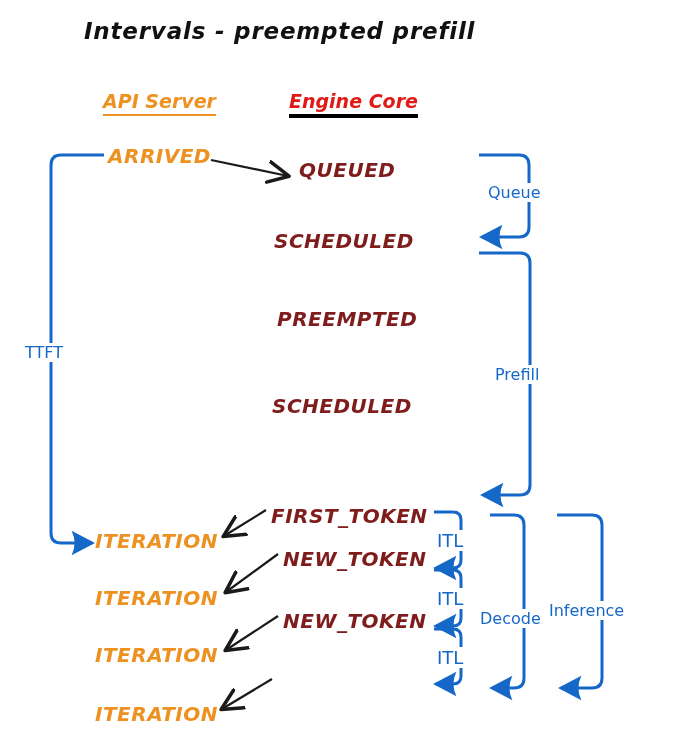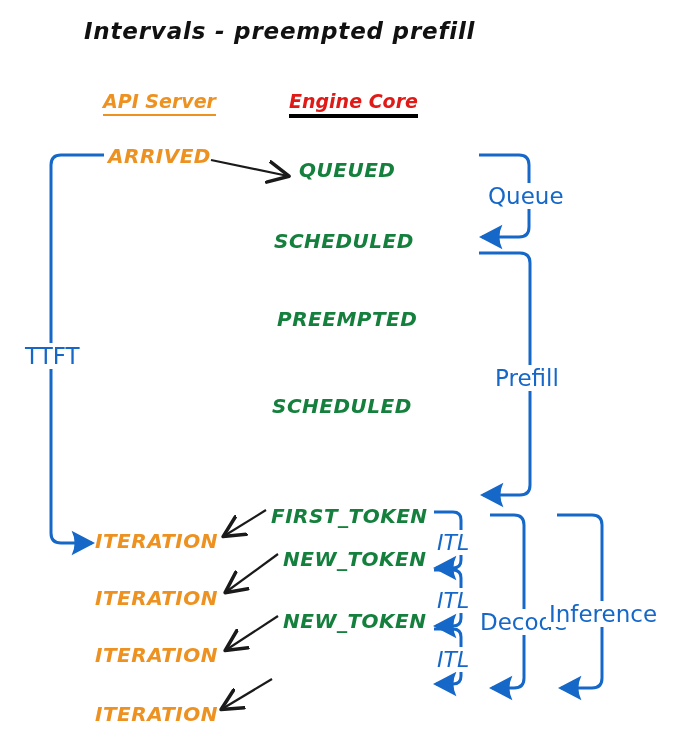--- a/index.html
+++ b/index.html
@@ -58,31 +58,31 @@
   .state {
     font-size: 20px;
     position: absolute;
     white-space: nowrap;
     font-family: "DejaVu Sans", sans-serif;
     font-style: italic;
     font-weight: bold;
     letter-spacing: 0.5px;
   }
   .state.orange { color: #ED9121; }
-  .state.red { color: #15803d; }
+  .state.red { color: #7f1d1d; }
   .blue-label {
     position: absolute;
     color: #1668C8;
     font-family: "DejaVu Sans", sans-serif;
-    font-size: 23px;
+    font-size: 16px;
     white-space: nowrap;
     background: #ffffff;
     padding: 0 3px;
   }
-  .blue-label.small { font-size: 22px; font-style: italic; }
+  .blue-label.small { font-size: 18px; }
   svg.overlay {
     position: absolute;
     left: 0;
     top: 0;
     width: 679px;
     height: 750px;
     pointer-events: none;
   }
 </style>
 </head>

